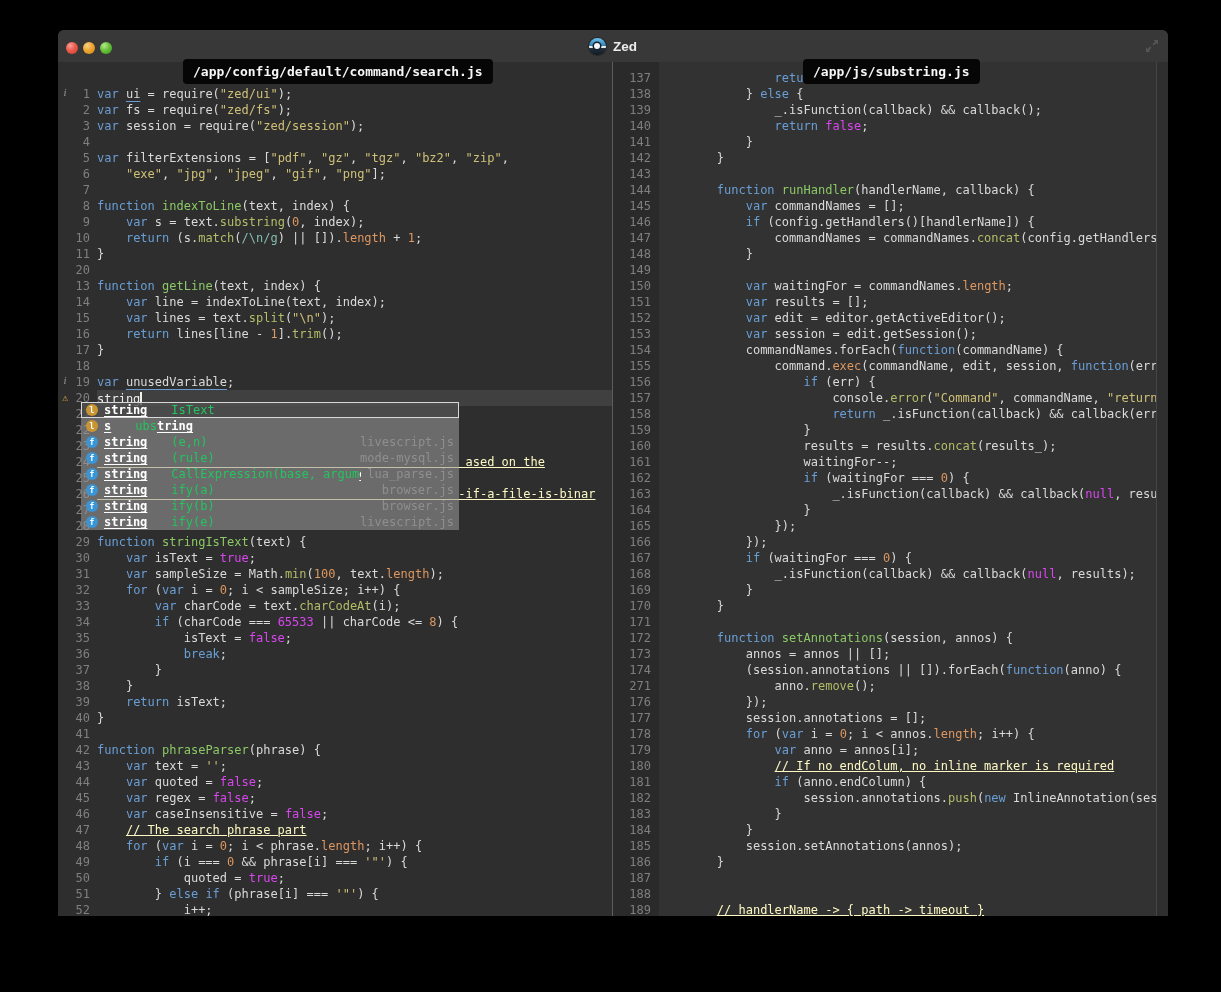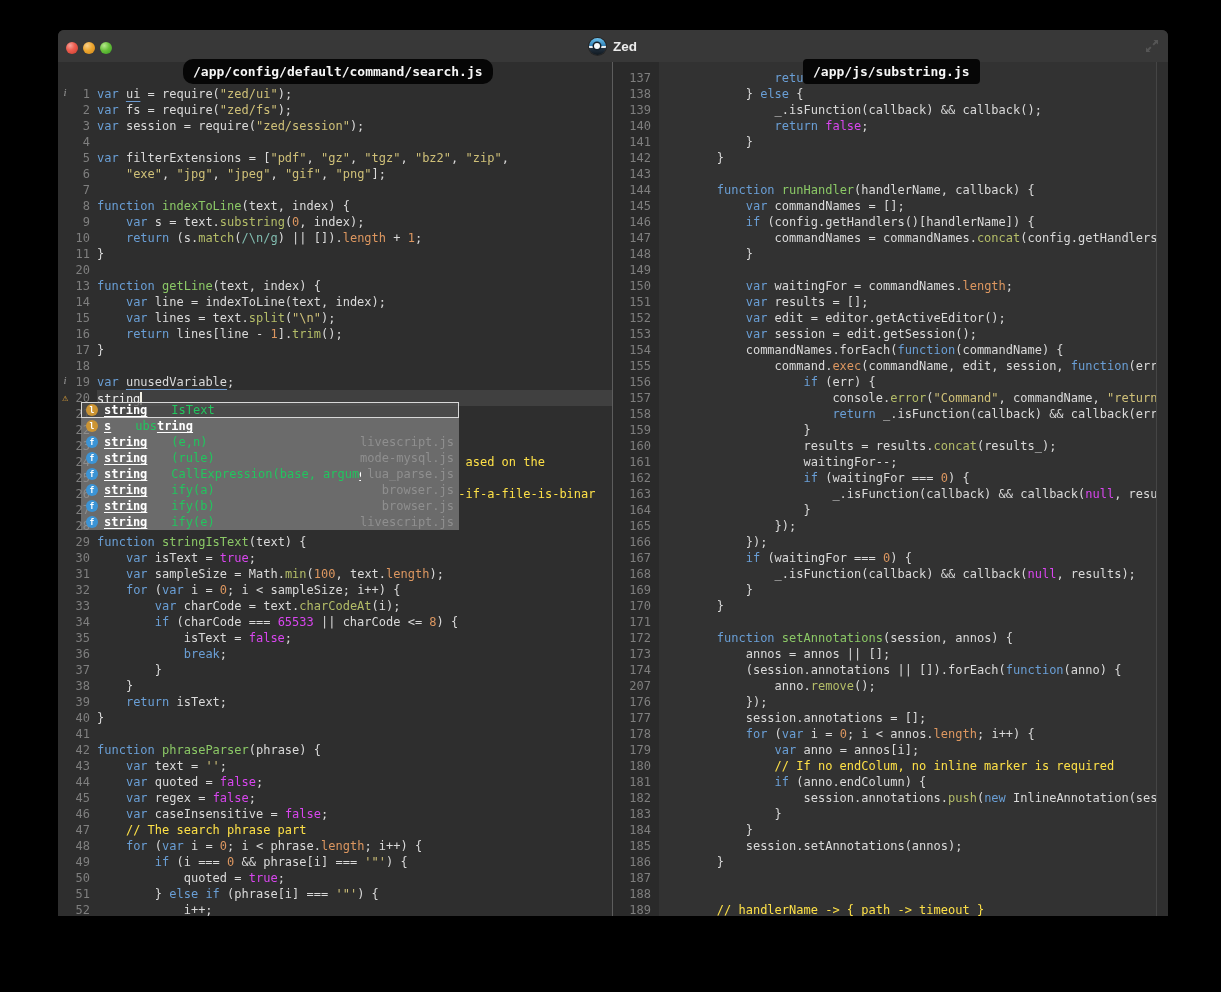--- a/index.html
+++ b/index.html
@@ -38,29 +38,29 @@
   .gut-ic{width:14px;text-align:center;color:#9a9a9a;flex:none;}
   .pane-right .gut-ic{width:10px;}
   .ic-info{font:italic 11px "Liberation Serif",serif;color:#9a9a9a;}
   .ic-warning{font-size:10px;color:#e0a33a;}
   .gut-num{width:18px;flex:none;text-align:right;color:#7f7f7f;margin-right:7px;}
   .pane-right .gut-num{width:28px;margin-right:8px;}
   .code{flex:1;white-space:pre;color:#dadada;overflow:hidden;}
   .row.active .code{background:#404040;}
   
   .tk-k{color:#6a9fd6;} .tk-w{color:#dadada;} .tk-s{color:#cfc078;} .tk-n{color:#dd9760;}
-  .tk-m{color:#b4bd68;} .tk-f{color:#8bc866;} .tk-v{color:#d946ef;} .tk-c{color:#fde047;}
+  .tk-m{color:#b4bd68;} .tk-f{color:#8bc866;} .tk-v{color:#d946ef;} .tk-c{color:#fef9c3;text-decoration:underline;}
   .tk-p{color:#d946ef;text-align:right;} .tk-b{color:#82bdb0;}
   .tk-u{color:#dadada;text-decoration:underline;text-decoration-color:#6c9bd2;text-underline-offset:3px;}
   .tk-e{color:#ececec;text-decoration:underline;text-decoration-style:wavy;text-decoration-color:#c3a900;text-underline-offset:3px;}
   .caret{display:inline-block;width:2px;height:13px;background:#f2f0e4;transform:translateY(2px);}
   
   .tab{position:absolute;top:29px;height:17px;background:#060606;color:#f7f7f7;z-index:6;
        font:bold 13px "DejaVu Sans Mono",monospace;line-height:17px;padding:4px 10px;border-radius:4px;}
-  .tab-left{left:125px;border-radius:10px;} .tab-right{left:745px;}
+  .tab-left{left:125px;} .tab-right{left:745px;}
   
   .popup{position:absolute;left:23px;top:340px;width:378px;z-index:5;
          background:rgba(152,152,152,0.58);}
   .pop-row{height:16px;display:flex;align-items:center;gap:6px;padding:0 5px;font-size:12px;white-space:pre;overflow:hidden;}
   .pop-row.sel{background:rgba(42,42,42,0.50);outline:1px solid #d8d8d8;outline-offset:-1px;}
   .pop-ic{width:12px;height:12px;border-radius:50%;flex:none;color:#fff;
           font:bold 8px "DejaVu Sans Mono",monospace;display:flex;align-items:center;justify-content:center;}
   .pop-ic.kind-local{background:#cb9433;}
   .pop-ic.kind-function{background:#3b94d6;}
   .pop-main{flex:1;overflow:hidden;white-space:pre;}
@@ -543,21 +543,21 @@
               <span class="gut-num">173</span>
               <span class="code"><span class="tk-w">            annos = annos || [];</span></span>
             </div>
             <div class="row">
               <span class="gut-ic"></span>
               <span class="gut-num">174</span>
               <span class="code"><span class="tk-w">            (session.annotations || []).forEach(</span><span class="tk-k">function</span><span class="tk-w">(anno) {</span></span>
             </div>
             <div class="row">
               <span class="gut-ic"></span>
-              <span class="gut-num">207</span>
+              <span class="gut-num">271</span>
               <span class="code"><span class="tk-w">                anno.</span><span class="tk-m">remove</span><span class="tk-w">();</span></span>
             </div>
             <div class="row">
               <span class="gut-ic"></span>
               <span class="gut-num">176</span>
               <span class="code"><span class="tk-w">            });</span></span>
             </div>
             <div class="row">
               <span class="gut-ic"></span>
               <span class="gut-num">177</span>

